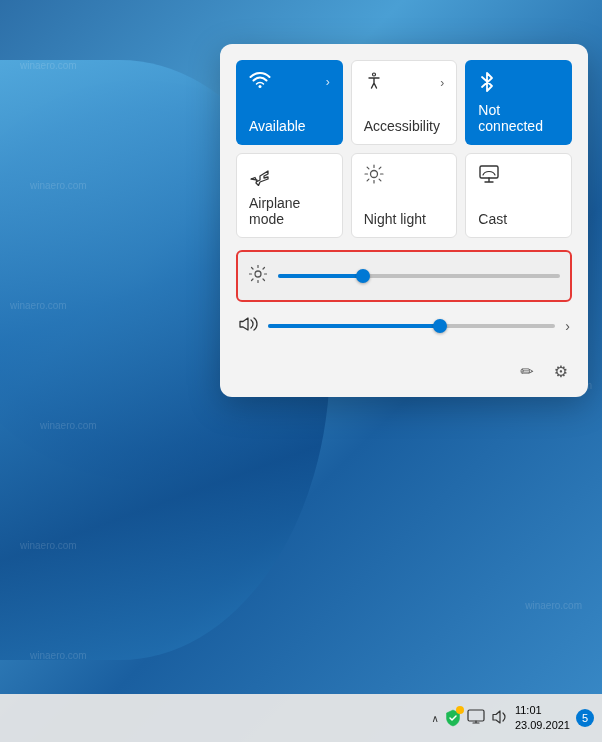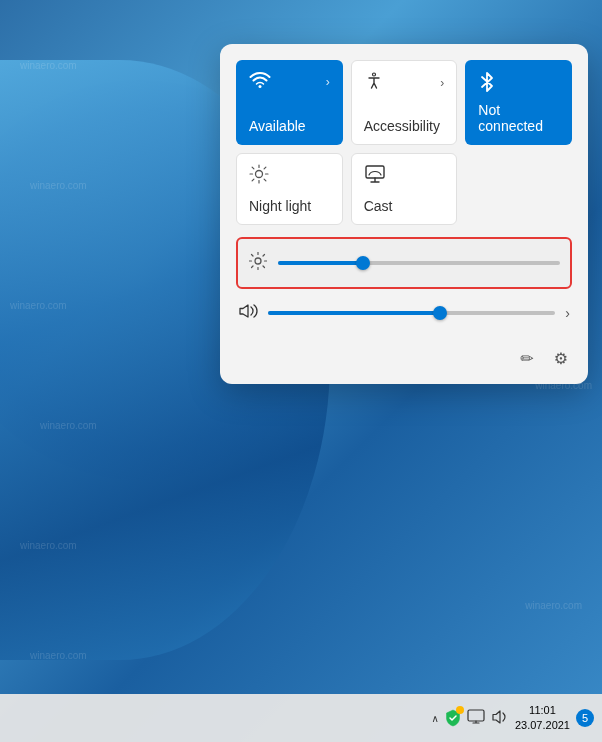--- a/index.html
+++ b/index.html
@@ -234,21 +234,21 @@
       font-size: 15px;
       color: #333;
     }
 
     .taskbar-shield {
       position: relative;
       display: inline-flex;
     }
 
     .taskbar-time {
-      text-align: center;
+      text-align: left;
       font-size: 11px;
       color: #000;
       line-height: 1.4;
     }
 
     .taskbar-badge {
       background: #0078d4;
       color: white;
       border-radius: 50%;
       width: 18px;
@@ -323,20 +323,30 @@
       <div class="tile-icon-row">
         <span class="tile-icon">
           <svg width="18" height="22" viewBox="0 0 18 22" fill="none">
             <path d="M4 6l10 9-5 5V2l5 5L4 16" stroke="white" stroke-width="1.8" stroke-linecap="round" stroke-linejoin="round" fill="none"></path>
           </svg>
         </span>
       </div>
       <span class="tile-label">Not connected</span>
     </div>
 
+    <div class="tile">
+      <div class="tile-icon-row">
+        <span class="tile-icon">
+          <svg width="22" height="22" viewBox="0 0 22 22" fill="none">
+            <path d="M2 15l4-1.5 2 4 3-1.5V12l8-5v3l-4 2v2l4-1v2l-8 3-1.5 3.5L7 19l1-3L2 15z" stroke="#333" stroke-width="1.3" stroke-linecap="round" stroke-linejoin="round" fill="none"></path>
+          </svg>
+        </span>
+      </div>
+      <span class="tile-label">Airplane mode</span>
+    </div>
 
     <div class="tile">
       <div class="tile-icon-row">
         <span class="tile-icon">
           <svg width="20" height="20" viewBox="0 0 20 20" fill="none">
             <circle cx="10" cy="10" r="3.5" stroke="#555" stroke-width="1.3" fill="none"></circle>
             <line x1="10" y1="1" x2="10" y2="3.5" stroke="#555" stroke-width="1.2" stroke-linecap="round"></line>
             <line x1="10" y1="16.5" x2="10" y2="19" stroke="#555" stroke-width="1.2" stroke-linecap="round"></line>
             <line x1="1" y1="10" x2="3.5" y2="10" stroke="#555" stroke-width="1.2" stroke-linecap="round"></line>
             <line x1="16.5" y1="10" x2="19" y2="10" stroke="#555" stroke-width="1.2" stroke-linecap="round"></line>
@@ -440,17 +450,17 @@
     <span class="taskbar-icon">
       <svg width="18" height="16" viewBox="0 0 18 16" fill="none">
         <path d="M2 5.5h3L9 2v12L5 11H2z" stroke="#333" stroke-width="1.2" stroke-linecap="round" stroke-linejoin="round" fill="none"></path>
         <path d="M12 4c1.3 1.2 2 2.5 2 4s-.7 2.8-2 4" stroke="#333" stroke-width="1.2" stroke-linecap="round" fill="none"></path>
       </svg>
     </span>
   </div>
 
   <div class="taskbar-time">
     <div>11:01</div>
-    <div>23.07.2021</div>
+    <div>23.09.2021</div>
   </div>
 
   <div class="taskbar-badge">5</div>
 </div>
 
 </body></html>

